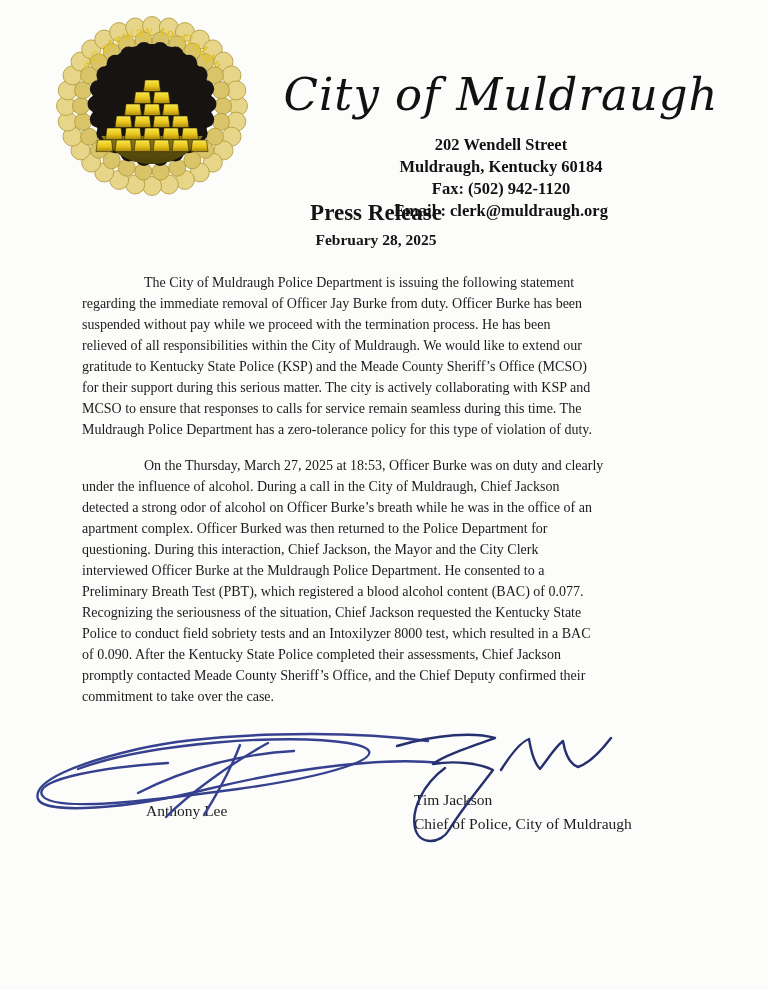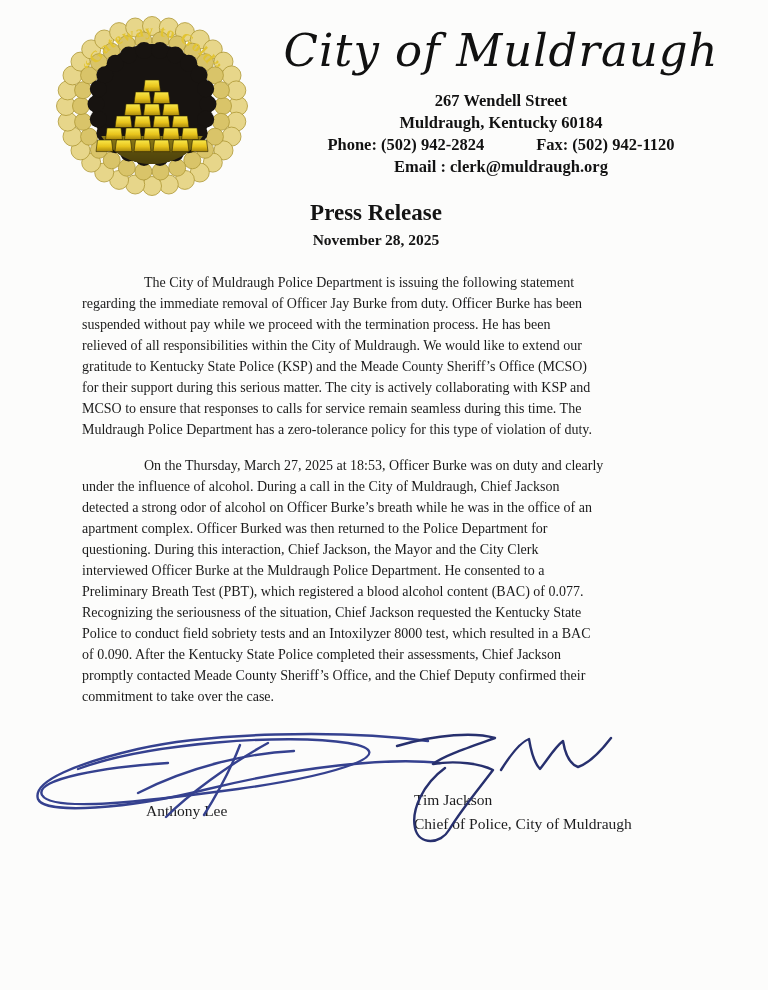--- a/index.html
+++ b/index.html
@@ -19,20 +19,21 @@
     text-align:center;
   }
   .lh-title{
     font-family:"DejaVu Serif",serif;
     font-style:italic;
     font-size:45px;
     line-height:66px;
     letter-spacing:1px;
     color:#111;
     white-space:nowrap;
+    margin-top:44px;
   }
   .lh-lines{margin-top:6px;font-weight:bold;font-size:16.5px;line-height:22px;color:#121212;}
   .lh-phonefax{display:flex;justify-content:center;gap:52px;font-weight:bold;font-size:16.5px;line-height:22px;}
   
   .pr-heading{
     position:absolute;left:0;top:200px;width:752px;
     text-align:center;font-weight:bold;font-size:23px;color:#141414;
   }
   .pr-date{
     position:absolute;left:0;top:231px;width:752px;
@@ -194,32 +195,31 @@
       </g>
 
     <text font-family="Liberation Serif, serif" font-weight="bold" font-size="16" letter-spacing="1" fill="#e2c432">
       <textPath href="#mottoArc" startOffset="50%" text-anchor="middle">“Gateway to Gold”</textPath>
     </text>
   </svg>
 
   <div class="lh-block">
     <div class="lh-title">City of Muldraugh</div>
     <div class="lh-lines">
-      <div>267 Wendell Street</div>
+      <div>202 Wendell Street</div>
       <div>Muldraugh, Kentucky  60184</div>
       <div class="lh-phonefax">
-        <span>Phone:  (502) 942-2824</span>
         <span>Fax:  (502) 942-1120</span>
       </div>
       <div>Email :  clerk@muldraugh.org</div>
     </div>
   </div>
 
   <div class="pr-heading">Press Release</div>
-  <div class="pr-date">November 28, 2025</div>
+  <div class="pr-date">February 28, 2025</div>
 
   <div class="body-text">
     <p>The City of Muldraugh Police Department is issuing the following statement
 regarding the immediate removal of Officer Jay Burke from duty. Officer Burke has been
 suspended without pay while we proceed with the termination process. He has been
 relieved of all responsibilities within the City of Muldraugh. We would like to extend our
 gratitude to Kentucky State Police (KSP) and the Meade County Sheriff’s Office (MCSO)
 for their support during this serious matter. The city is actively collaborating with KSP and
 MCSO to ensure that responses to calls for service remain seamless during this time. The
 Muldraugh Police Department has a zero-tolerance policy for this type of violation of duty.</p>

